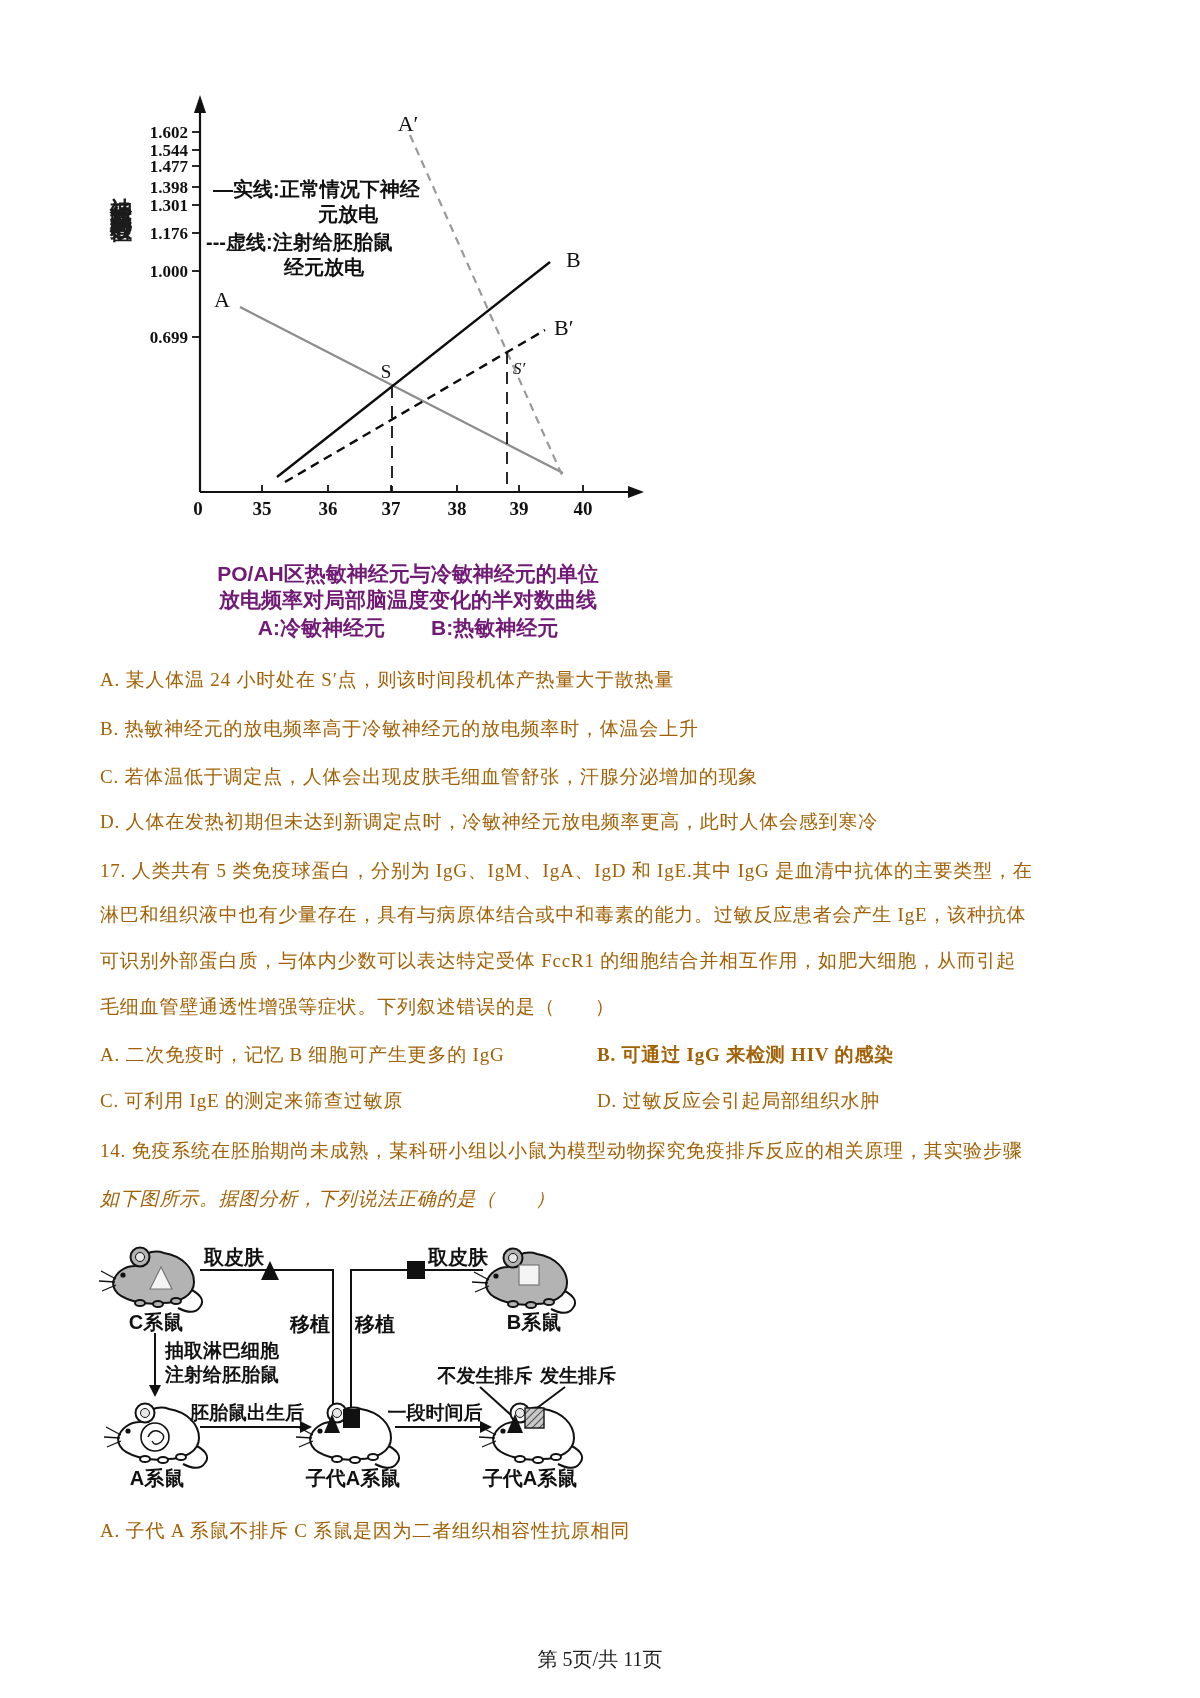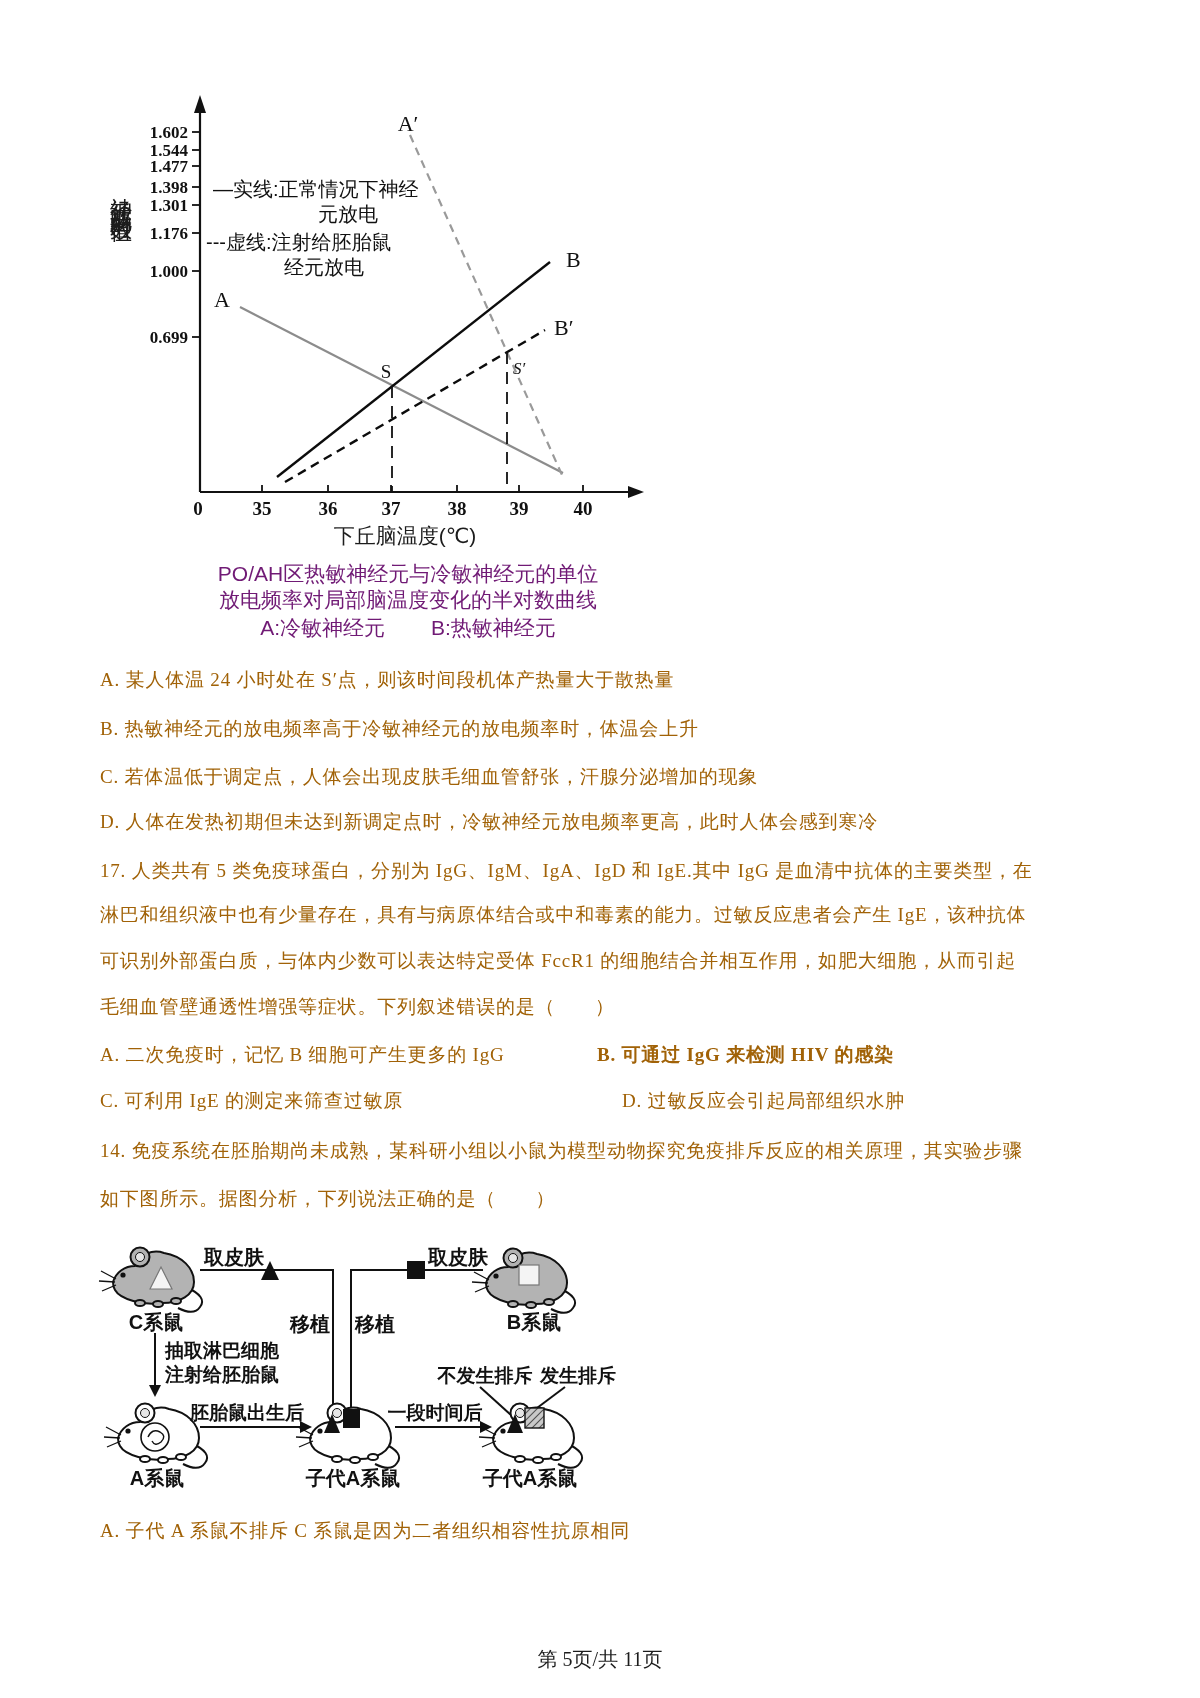--- a/index.html
+++ b/index.html
@@ -1,20 +1,20 @@
 <!DOCTYPE html>
 <html><head>
 <meta charset="utf-8">
 <style>
   html,body{margin:0;padding:0;}
   body{width:1200px;height:1698px;background:#ffffff;position:relative;overflow:hidden;
        font-family:"Liberation Serif","DejaVu Serif",serif;color:#1c1c1c;}
   .abs{position:absolute;}
   .line{font-size:19px;letter-spacing:.8px;white-space:nowrap;color:#a16207;}
-  .hei{font-family:"Liberation Sans","DejaVu Sans",sans-serif;font-weight:normal;}
+  .hei{font-family:"Liberation Sans","DejaVu Sans",sans-serif;font-weight:bold;}
   .chart-wrap{left:100px;top:85px;width:580px;height:470px;}
   .ytitle{left:6px;top:95px;height:252px;writing-mode:vertical-rl;text-orientation:upright;
           font-size:22px;letter-spacing:3px;}
   .legend{font-size:20px;white-space:nowrap;color:#111;}
   .xtitle{left:150px;top:437px;width:310px;text-align:center;font-size:21px;}
   .caption{left:92px;width:632px;text-align:center;font-size:21px;color:#701a75;}
   .cap3gap{display:inline-block;width:46px;}
   svg text{fill:#111;}
   .ticklab{font-family:"Liberation Serif","DejaVu Serif",serif;font-weight:600;}
   .letter{font-family:"Liberation Serif","DejaVu Serif",serif;}
@@ -86,45 +86,44 @@
     <text class="letter" x="413" y="289" text-anchor="start" font-size="17" font-style="italic">S′</text>
   </svg>
   
   <div class="abs ytitle hei">神经元放电的对数值</div>
   
   <div class="abs legend hei" style="left:113px;top:91px;">—实线:正常情况下神经</div>
   <div class="abs legend hei" style="left:186px;top:116px;margin-left:32px;">元放电</div>
   <div class="abs legend hei" style="left:106px;top:144px;">---虚线:注射给胚胎鼠</div>
   <div class="abs legend hei" style="left:184px;top:169px;text-align:right;">经元放电</div>
   
-  <div class="abs xtitle hei">下丘脑温度(℃)</div>
 </div>
 
 <div class="abs caption hei" style="top:560px;">PO/AH区热敏神经元与冷敏神经元的单位</div>
 <div class="abs caption hei" style="top:586px;">放电频率对局部脑温度变化的半对数曲线</div>
 <div class="abs caption hei" style="top:614px;">
   <span>A:冷敏神经元</span><span class="cap3gap"></span><span>B:热敏神经元</span>
 </div>
 
 <div class="abs line" style="left:100px;top:667px;">A. 某人体温 24 小时处在 S′点，则该时间段机体产热量大于散热量</div>
 <div class="abs line" style="left:100px;top:716px;">B. 热敏神经元的放电频率高于冷敏神经元的放电频率时，体温会上升</div>
 <div class="abs line" style="left:100px;top:764px;">C. 若体温低于调定点，人体会出现皮肤毛细血管舒张，汗腺分泌增加的现象</div>
 <div class="abs line" style="left:100px;top:809px;">D. 人体在发热初期但未达到新调定点时，冷敏神经元放电频率更高，此时人体会感到寒冷</div>
 
 <div class="abs line" style="left:100px;top:858px;">17. 人类共有 5 类免疫球蛋白，分别为 IgG、IgM、IgA、IgD 和 IgE.其中 IgG 是血清中抗体的主要类型，在</div>
 <div class="abs line" style="left:100px;top:902px;">淋巴和组织液中也有少量存在，具有与病原体结合或中和毒素的能力。过敏反应患者会产生 IgE，该种抗体</div>
 <div class="abs line" style="left:100px;top:948px;">可识别外部蛋白质，与体内少数可以表达特定受体 FccR1 的细胞结合并相互作用，如肥大细胞，从而引起</div>
 <div class="abs line" style="left:100px;top:994px;">毛细血管壁通透性增强等症状。下列叙述错误的是（　　）</div>
 <div class="abs line" style="left:100px;top:1042px;">A. 二次免疫时，记忆 B 细胞可产生更多的 IgG</div>
 <div class="abs line" style="left:597px;top:1042px;font-weight:bold;">B. 可通过 IgG 来检测 HIV 的感染</div>
 <div class="abs line" style="left:100px;top:1088px;">C. 可利用 IgE 的测定来筛查过敏原</div>
-<div class="abs line" style="left:597px;top:1088px;margin-left:25px;">D. 过敏反应会引起局部组织水肿</div>
+<div class="abs line" style="left:597px;top:1088px;">D. 过敏反应会引起局部组织水肿</div>
 
 <div class="abs line" style="left:100px;top:1138px;">14. 免疫系统在胚胎期尚未成熟，某科研小组以小鼠为模型动物探究免疫排斥反应的相关原理，其实验步骤</div>
-<div class="abs line" style="left:100px;top:1186px;">如下图所示。据图分析，下列说法正确的是（　　）</div>
+<div class="abs line" style="left:100px;top:1186px;font-style:italic;">如下图所示。据图分析，下列说法正确的是（　　）</div>
 
 <div class="abs" style="left:95px;top:1235px;width:600px;height:262px;">
 <svg width="600" height="262" viewBox="0 0 600 262">
   <defs>
     <pattern id="hatch" width="5" height="5" patternUnits="userSpaceOnUse" patternTransform="rotate(45)">
       <rect width="5" height="5" fill="#c9c9c9"></rect>
       <line x1="0" y1="0" x2="0" y2="5" stroke="#333" stroke-width="1.6"></line>
     </pattern>
     <g id="mouseShape" stroke="#111" stroke-width="2" stroke-linejoin="round">
       <path d="M76,50 Q98,60 90,70 Q84,79 68,71" fill="none"></path>

